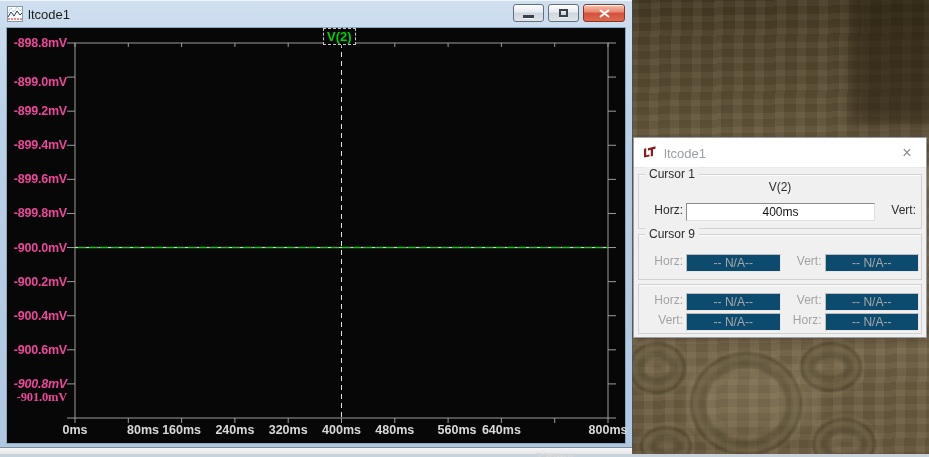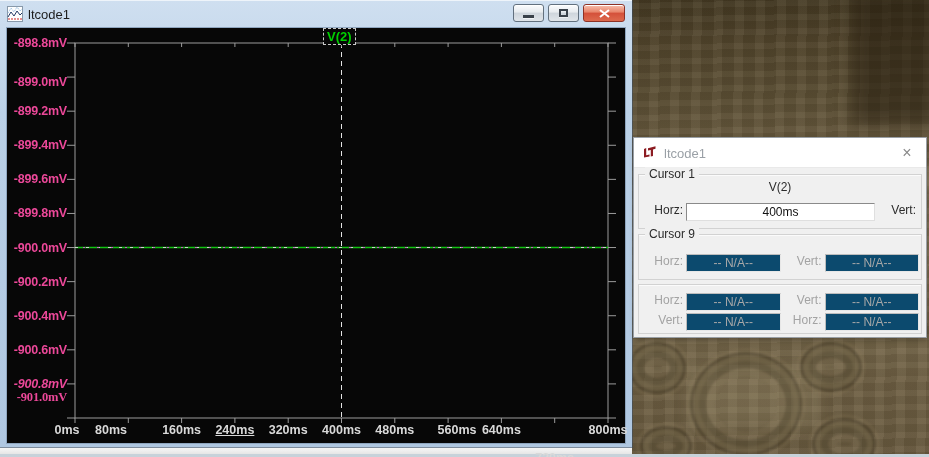--- a/index.html
+++ b/index.html
@@ -188,24 +188,24 @@
       <span class="ylab" style="top: 76.1818px;">-899.2mV</span>
       <span class="ylab" style="top: 110.273px;">-899.4mV</span>
       <span class="ylab" style="top: 144.364px;">-899.6mV</span>
       <span class="ylab" style="top: 178.455px;">-899.8mV</span>
       <span class="ylab" style="top: 212.545px;">-900.0mV</span>
       <span class="ylab" style="top: 246.636px;">-900.2mV</span>
       <span class="ylab" style="top: 280.727px;">-900.4mV</span>
       <span class="ylab" style="top: 314.818px;">-900.6mV</span>
       <span class="ylab" style="top: 348.909px; font-style: italic;">-900.8mV</span>
       <span class="ylab" style="top: 362px; font-family: Liberation Serif, serif;">-901.0mV</span>
-      <span class="xlab" style="left: 28px;">0ms</span>
-      <span class="xlab" style="left: 72px;">80ms</span>
+      <span class="xlab" style="left: 36px;">0ms</span>
+      <span class="xlab" style="left: 104px;">80ms</span>
       <span class="xlab" style="left: 142.6px;">160ms</span>
-      <span class="xlab" style="left: 195.9px; text-decoration: underline;">240ms</span>
+      <span class="xlab" style="left: 195.9px;">240ms</span>
       <span class="xlab" style="left: 249.2px;">320ms</span>
       <span class="xlab" style="left: 302.5px;">400ms</span>
       <span class="xlab" style="left: 355.8px;">480ms</span>
       <span class="xlab" style="left: 418px;">560ms</span>
       <span class="xlab" style="left: 462.4px;">640ms</span>
       <span class="xlab" style="left: 515.7px; margin-top: 28px;">720ms</span>
       <span class="xlab" style="left: 569px;">800ms</span>
     </div>
 </div>
 

